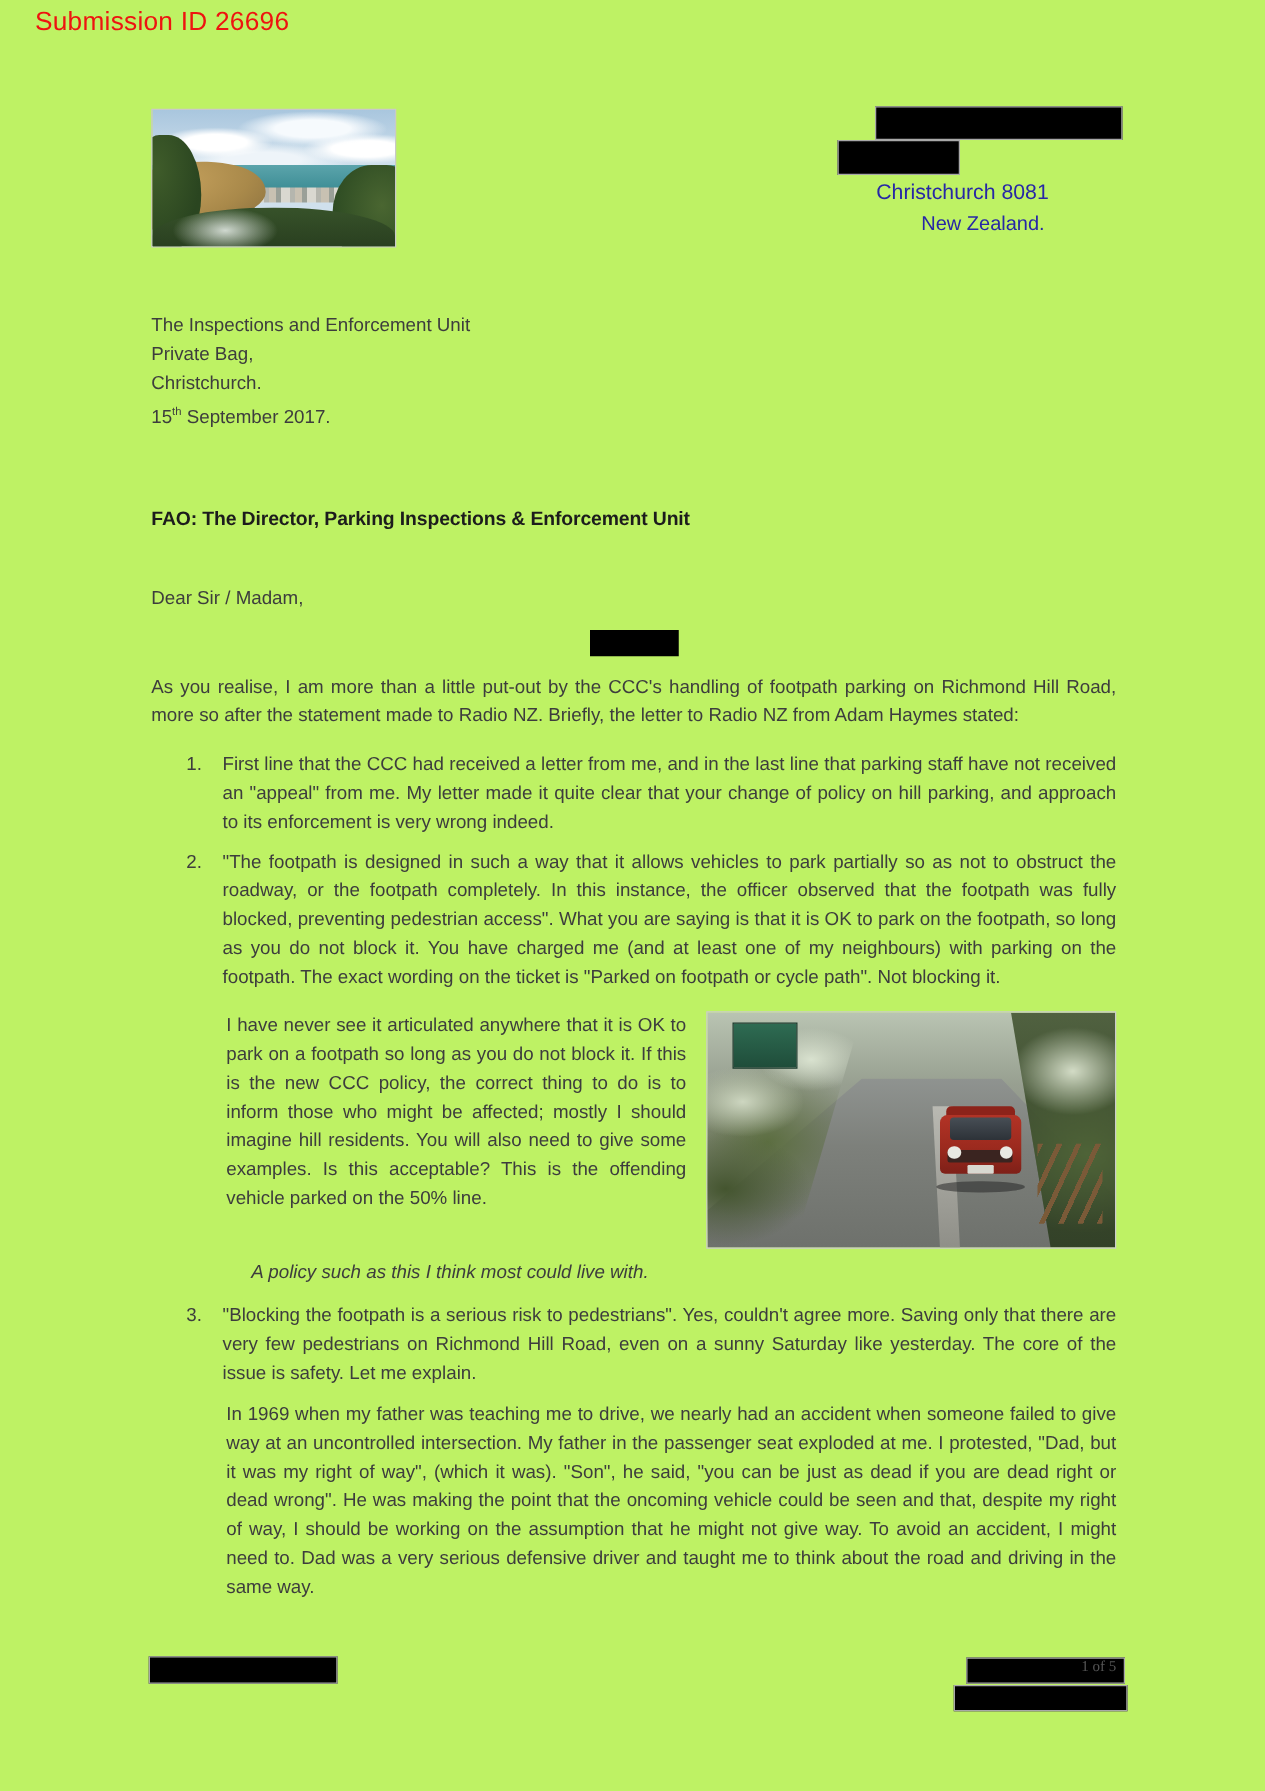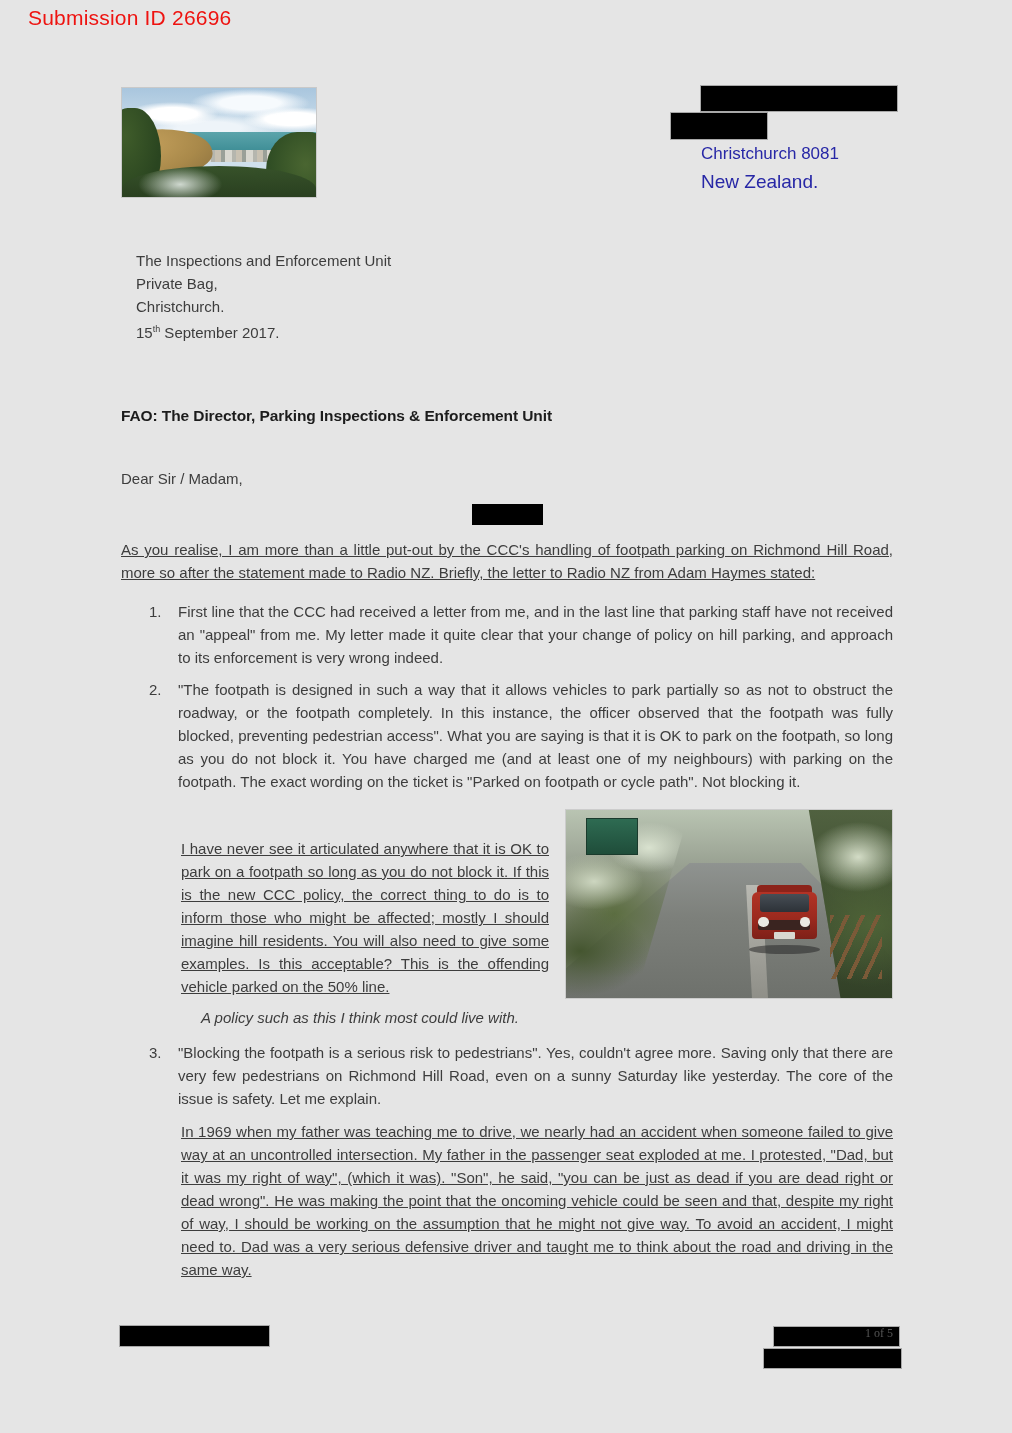--- a/index.html
+++ b/index.html
@@ -6,21 +6,21 @@
     --submission-red:#ee1310;
     --address-blue:#2727a6;
     --redaction-black:#000000;
     --body-text:#3d3d3d;
   }
   *{margin:0;padding:0;box-sizing:border-box;}
   html,body{background:#ffffff;}
   .page{
     position:relative;
     width:1012px;height:1433px;
-    background:#e5e5e5;
+    background:#bef264;
     font-family:"Liberation Sans", sans-serif;
     color:var(--body-text);
     overflow:hidden;
   }
   
   .submission-id{
     position:absolute;left:28px;top:6px;
     font-size:21px;color:var(--submission-red);
     letter-spacing:0.2px;
   }
@@ -52,42 +52,42 @@
   .lp-bottom{position:absolute;left:0;bottom:-14%;width:100%;height:42%;
     background:
       radial-gradient(ellipse 60px 26px at 30% 40%,#cfd8cf 0%,rgba(207,216,207,0) 70%),
       linear-gradient(#37522a,#23371b);
     border-radius:50% 50% 0 0;}
   
   .redact{position:absolute;background:var(--redaction-black);border:1px solid #a8a8a8;}
   .redact-top1{left:700px;top:85px;width:198px;height:27px;}
   .redact-top2{left:670px;top:112px;width:98px;height:28px;}
   .sender-city{position:absolute;left:701px;top:144px;font-size:17px;color:var(--address-blue);}
-  .sender-country{position:absolute;left:701px;top:171px;font-size:19px;color:var(--address-blue);}
-  
-  .recipient{position:absolute;left:136px;top:249px;font-size:15px;line-height:23px;}
+  .sender-country{position:absolute;left:737px;top:171px;font-size:16px;color:var(--address-blue);}
+  
+  .recipient{position:absolute;left:121px;top:249px;font-size:15px;line-height:23px;}
   .recipient sup{font-size:9px;}
   
   .fao{position:absolute;left:121px;top:407px;font-size:15.5px;font-weight:700;color:#1c1c1c;letter-spacing:-0.1px;}
   .salutation{position:absolute;left:121px;top:470px;font-size:15px;text-align:center;}
   .subject-line{position:absolute;left:121px;top:504px;width:772px;text-align:center;font-size:15.5px;white-space:nowrap;}
   .subject-text{text-decoration:underline;text-underline-offset:3px;}
   .subject-redact{display:inline-block;width:71px;height:21px;background:var(--redaction-black);vertical-align:-5px;}
   
   .body-flow{position:absolute;left:121px;top:538px;width:772px;font-size:15px;line-height:23px;}
-  .para{text-align:justify;text-decoration:underline;}
+  .para{text-align:justify;}
   .intro{margin-bottom:16px;}
   .list-item{display:flex;margin-left:28px;}
   .li-1{margin-bottom:9px;}
   .li-2{margin-bottom:16px;}
   .li-3{margin-bottom:10px;}
   .li-num{width:29px;flex:none;}
   .li-body{flex:1;text-align:justify;}
   .photo-section{display:flex;margin-left:60px;gap:16px;margin-bottom:7px;}
-  .ps-text{width:368px;flex:none;text-align:justify;margin-top:28px;}
+  .ps-text{width:368px;flex:none;text-align:justify;}
   .policy-line{margin-left:80px;margin-bottom:12px;font-style:italic;}
   .closing-para{margin-left:60px;text-align:justify;margin-top:9px;}
   
   .vehicle-photo{position:relative;width:328px;height:190px;flex:none;overflow:hidden;
     border:1px solid #cccccc;background:linear-gradient(#b9c4b2 0%,#98a091 30%,#8a8d84 55%);}
   .vp-road{position:absolute;left:0;bottom:0;width:100%;height:72%;
     background:linear-gradient(#8f9390 0%,#7d807b 40%,#6e716c 100%);
     clip-path:polygon(38% 0,72% 0,100% 70%,100% 100%,0 100%,0 78%);}
   .vp-roadside{position:absolute;left:56%;bottom:0;width:5%;height:60%;
     background:linear-gradient(#b9b9b2,#8f8f88);transform:skewX(3deg);}

